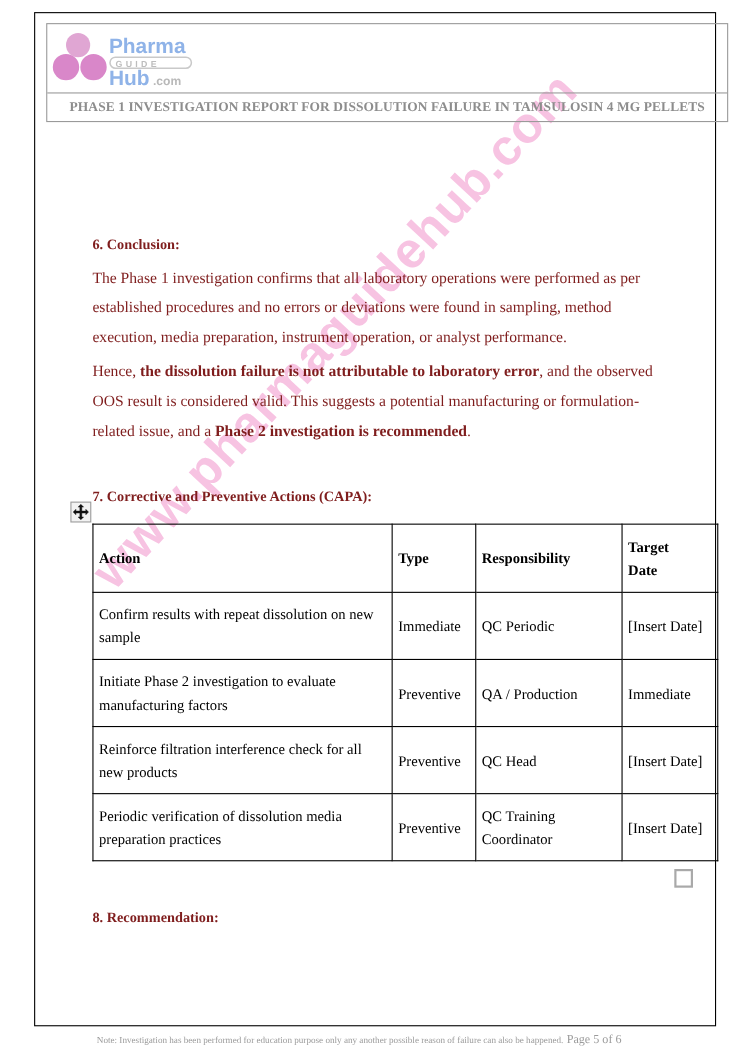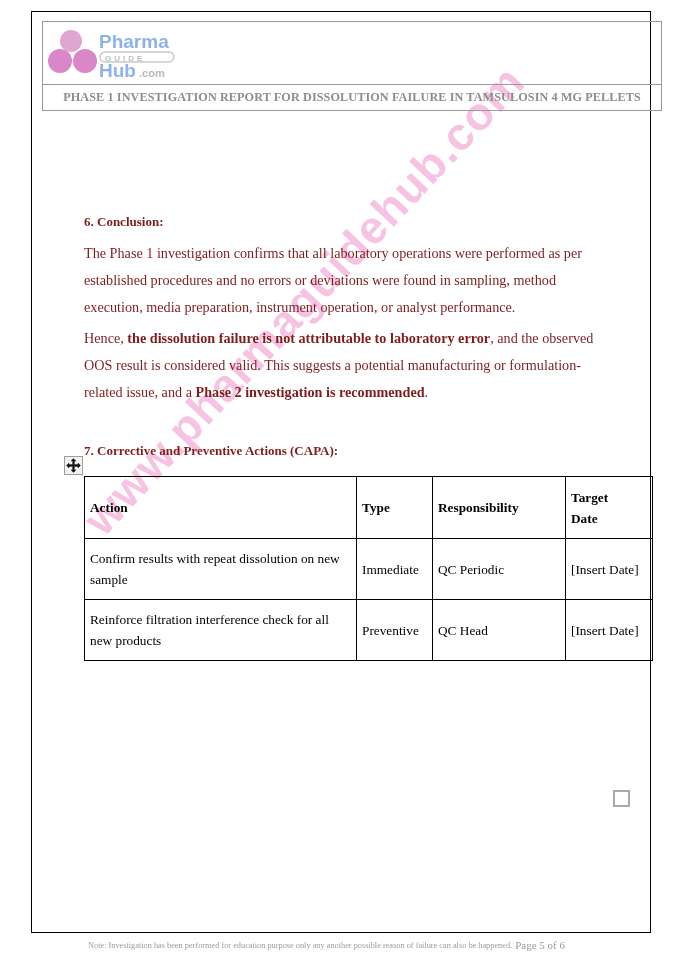--- a/index.html
+++ b/index.html
@@ -288,30 +288,43 @@
         </tr>
       </thead>
       <tbody>
         <tr>
           <td>Confirm results with repeat dissolution on new sample</td>
           <td>Immediate</td>
           <td>QC Periodic</td>
           <td>[Insert Date]</td>
         </tr>
         <tr>
+          <td>Initiate Phase 2 investigation to evaluate manufacturing factors</td>
+          <td>Preventive</td>
+          <td>QA / Production</td>
+          <td>Immediate</td>
+        </tr>
+        <tr>
           <td>Reinforce filtration interference check for all new products</td>
           <td>Preventive</td>
           <td>QC Head</td>
           <td>[Insert Date]</td>
         </tr>
+        <tr>
+          <td>Periodic verification of dissolution media preparation practices</td>
+          <td>Preventive</td>
+          <td>QC Training Coordinator</td>
+          <td>[Insert Date]</td>
+        </tr>
       </tbody>
     </table>
   </div>
 
   <div class="resize-handle"></div>
 
+  <div class="doc sec-head" style="top:826px">8. Recommendation:</div>
 
   <div class="footer">
     <div class="footer-note">Note: Investigation has been performed for education purpose only any another possible reason of failure can also be happened.</div>
     <div class="footer-page">Page 5 of 6</div>
   </div>
 
 </div>
 
 </body></html>

